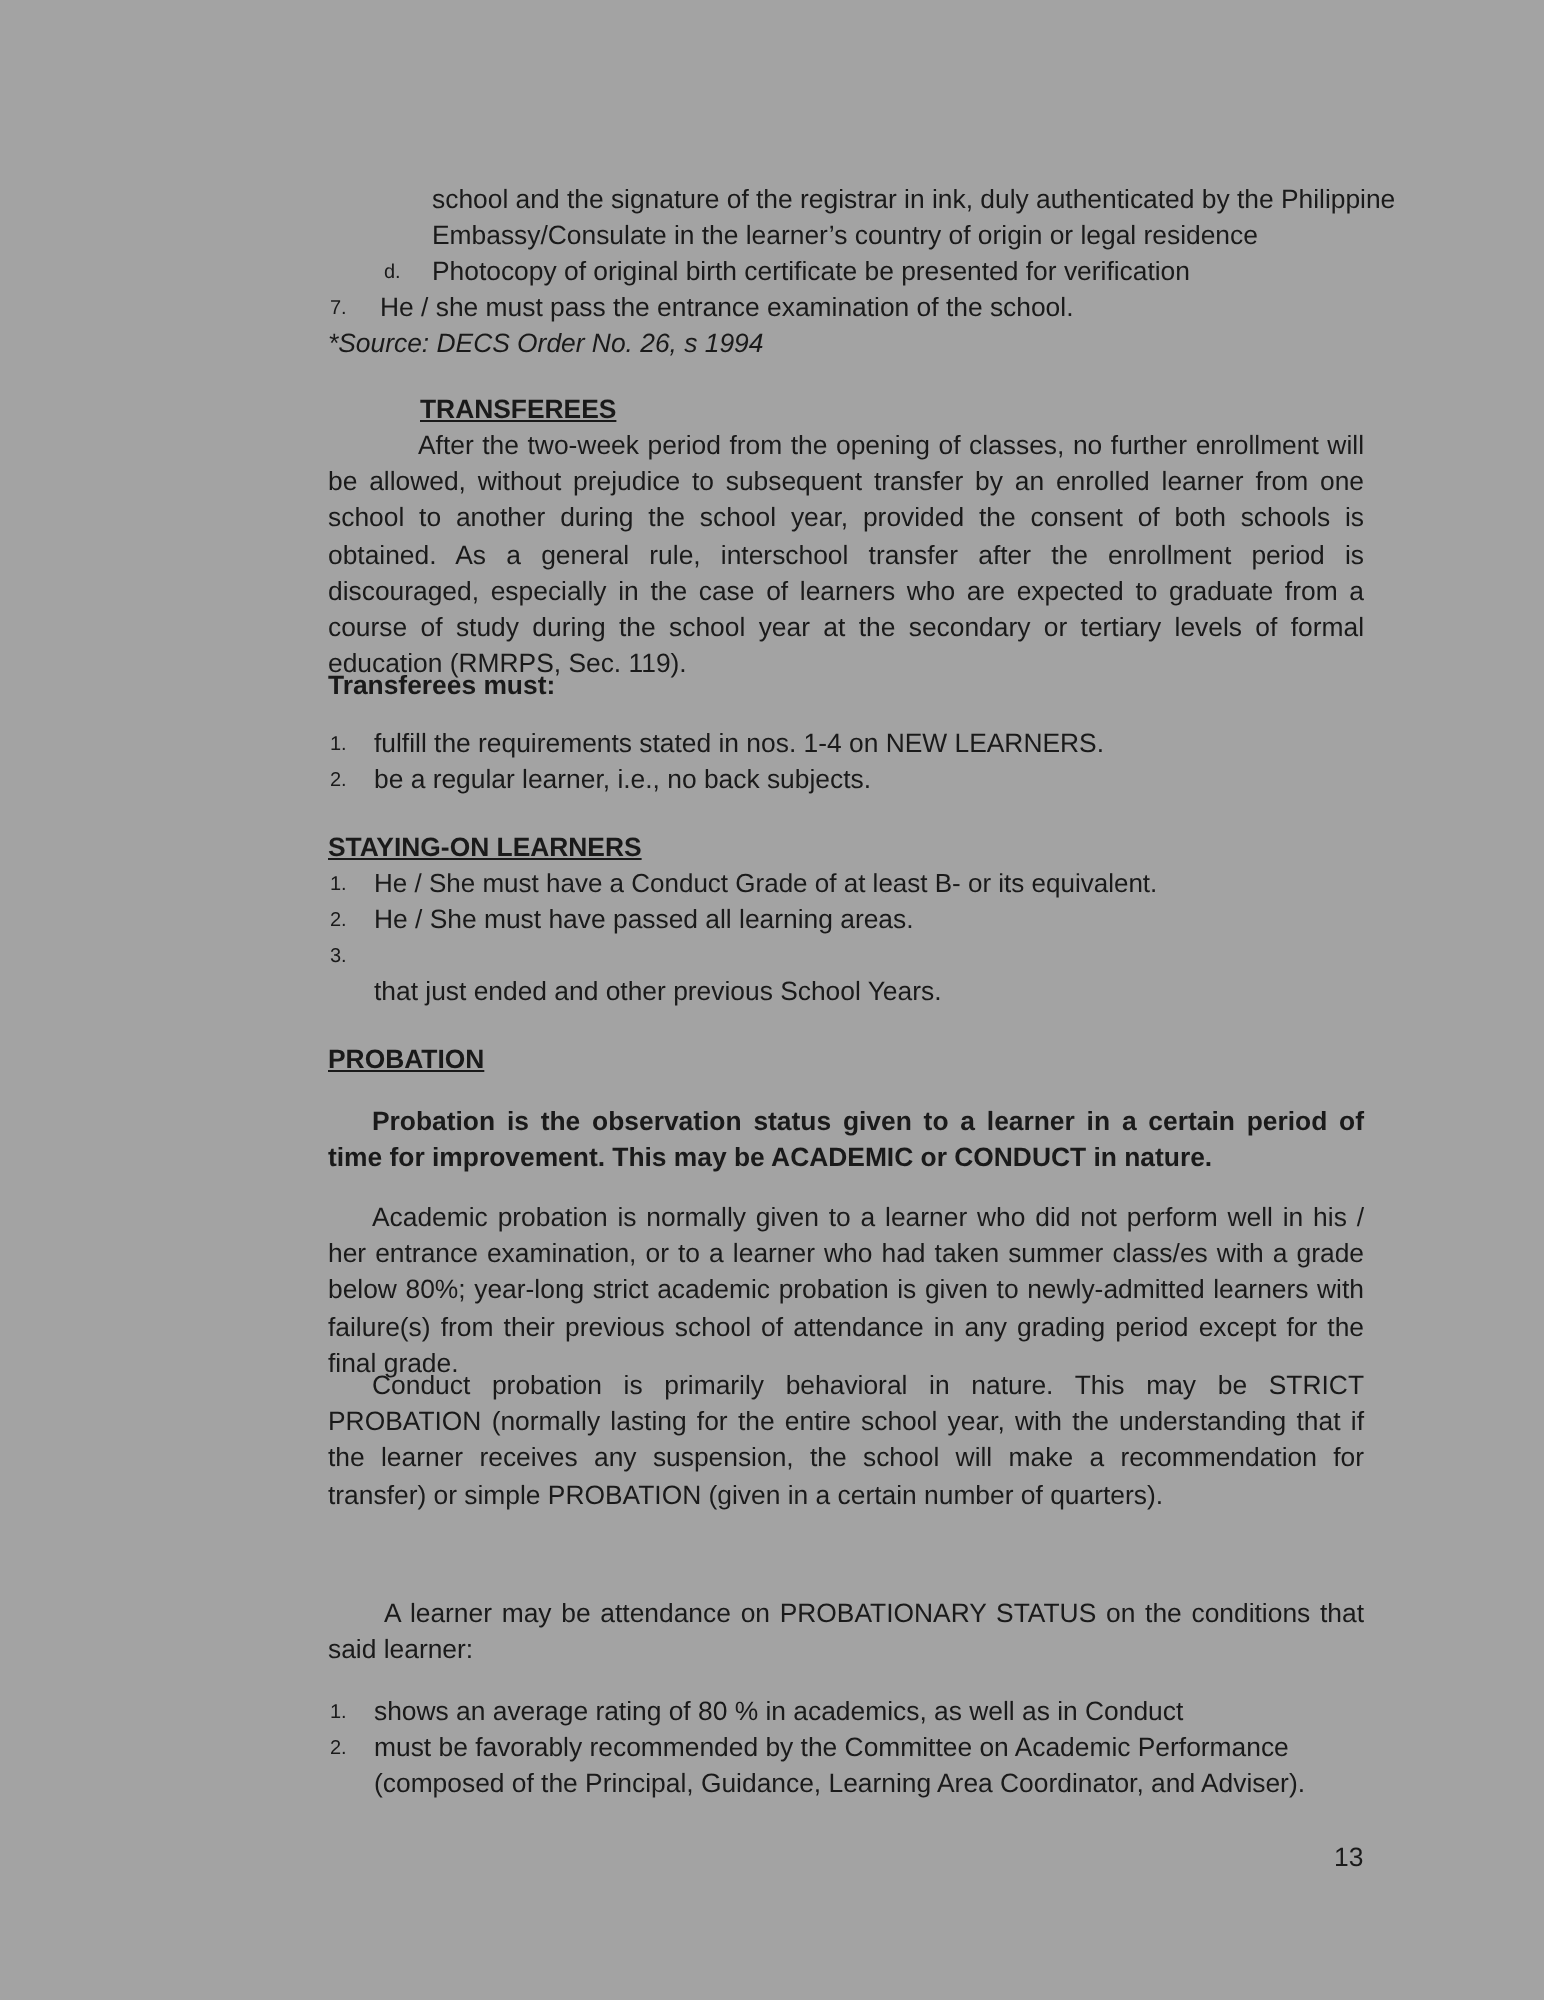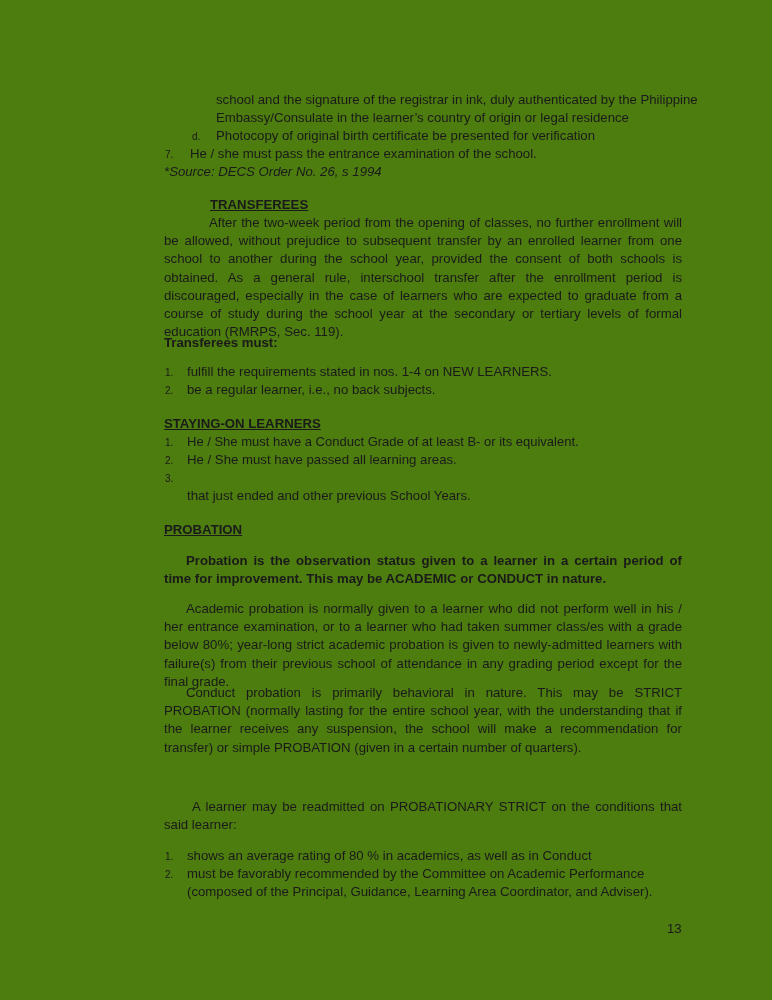--- a/index.html
+++ b/index.html
@@ -1,18 +1,18 @@
 <!DOCTYPE html>
 <html><head>
 <meta charset="utf-8">
 <style>
   html, body { margin: 0; padding: 0; background: #ffffff; }
   body { width: 772px; height: 1000px; position: relative; overflow: hidden;
          font-family: "Liberation Sans", sans-serif; color: #1a1a1a; }
-  .page { position: absolute; left: 0; top: 0; width: 772px; height: 1000px; background: #4d7c0f; }
+  .page { position: absolute; left: 0; top: 0; width: 772px; height: 1000px; background: #a3a3a3; }
   .line { position: absolute; white-space: nowrap; }
   .para { position: absolute; width: 518px; text-align: justify; }
   .heading { font-weight: bold; text-decoration: underline; }
   .italic { font-style: italic; }
   .pagenum { position: absolute; left: 667px; top: 921px; font-size: 13.2px; }
   .indent1 { text-indent: 45px; }
   .indent2 { text-indent: 22px; }
   .indent3 { text-indent: 28px; }
 </style>
 </head>
@@ -47,21 +47,21 @@
   <div class="line" style="left:165px; top:455px; font-size:10px;">2.</div>
   <div class="line" style="left:187px; top:452px; font-size:13.2px;">He / She must have passed all learning areas.</div>
   <div class="line" style="left:165px; top:473px; font-size:10px;">3.</div>
   <div class="line" style="left:187px; top:488px; font-size:13.2px;">that just ended and other previous School Years.</div>
 
   <div class="line heading" style="left:164px; top:522px; font-size:13.2px;">PROBATION</div>
 
   <div class="para indent2" style="left:164px; top:552px; font-size:13.2px; line-height:18.2px;font-weight:bold;">Probation is the observation status given to a learner in a certain period of time for improvement. This may be ACADEMIC or CONDUCT in nature.</div>
   <div class="para indent2" style="left:164px; top:600px; font-size:13.2px; line-height:18.2px;">Academic probation is normally given to a learner who did not perform well in his / her entrance examination, or to a learner who had taken summer class/es with a grade below 80%; year-long strict academic probation is given to newly-admitted learners with failure(s) from their previous school of attendance in any grading period except for the final grade.</div>
   <div class="para indent2" style="left:164px; top:684px; font-size:13.2px; line-height:18.2px;">Conduct probation is primarily behavioral in nature. This may be STRICT PROBATION (normally lasting for the entire school year, with the understanding that if the learner receives any suspension, the school will make a recommendation for transfer) or simple PROBATION (given in a certain number of quarters).</div>
-  <div class="para indent3" style="left:164px; top:798px; font-size:13.2px; line-height:18.2px;">A learner may be readmitted on PROBATIONARY STRICT on the conditions that said learner:</div>
+  <div class="para indent3" style="left:164px; top:798px; font-size:13.2px; line-height:18.2px;">A learner may be attendance on PROBATIONARY STATUS on the conditions that said learner:</div>
 
   <div class="line" style="left:165px; top:851px; font-size:10px;">1.</div>
   <div class="line" style="left:187px; top:848px; font-size:13.2px;">shows an average rating of 80 % in academics, as well as in Conduct</div>
   <div class="line" style="left:165px; top:869px; font-size:10px;">2.</div>
   <div class="line" style="left:187px; top:866px; font-size:13.2px;">must be favorably recommended by the Committee on Academic Performance</div>
   <div class="line" style="left:187px; top:884px; font-size:13.2px;">(composed of the Principal, Guidance, Learning Area Coordinator, and Adviser).</div>
 
   <div class="pagenum">13</div>
 </div>
 

